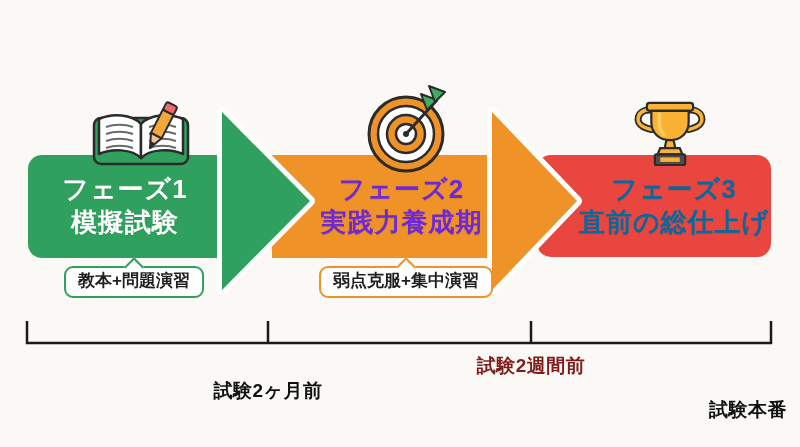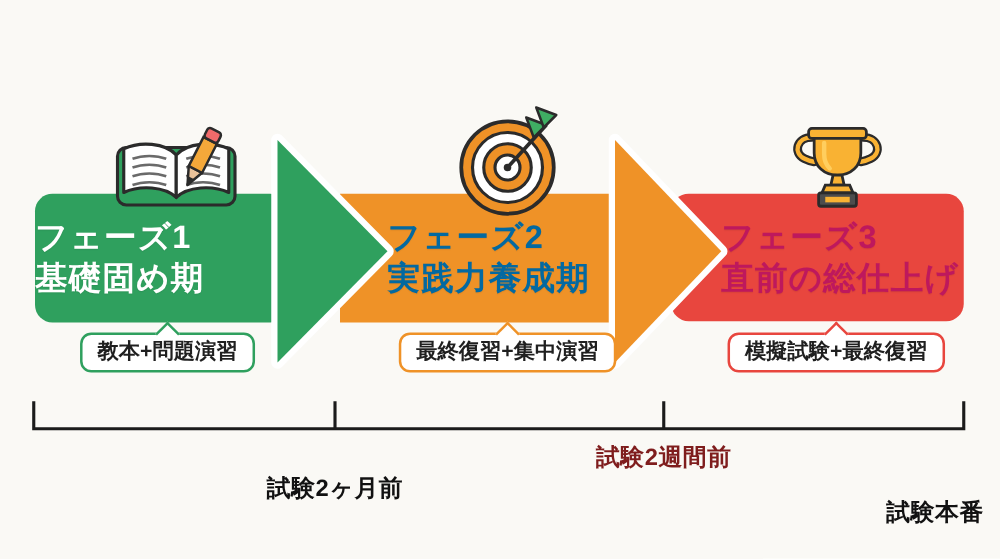--- a/index.html
+++ b/index.html
@@ -5,21 +5,21 @@
   html,body { margin:0; padding:0; }
   .canvas {
     position:relative; width:800px; height:447px;
     background:#faf9f5; overflow:hidden;
     font-family:"Liberation Sans", sans-serif;
   }
   .layer { position:absolute; left:0; top:0; }
   .head { stroke:#ffffff; stroke-width:10; paint-order:stroke; stroke-linejoin:round; }
   .icon { position:absolute; }
   .ptitle {
-    position:absolute; top:173px; 
+    position:absolute; top:173px; text-align:center;
     font-weight:bold; font-size:26px; line-height:33px; letter-spacing:1px;
     text-shadow:0 1px 1px rgba(0,0,0,0.08);
   }
   .bubble {
     position:absolute; top:266px; transform:translateX(-50%);
     background:#ffffff; border:2.5px solid; border-radius:9px;
     padding:2px 12px 4px; font-size:17px; font-weight:bold;
     white-space:nowrap; line-height:22px;text-align:right;
   }
   .tail {
@@ -89,41 +89,37 @@
       <path d="M33,19 V29 C33,35 35,39 38,42" fill="none" stroke="#ffce5e" stroke-width="4" stroke-linecap="round"></path>
       <path d="M41,48 L39,57 H51 L49,48 Z" fill="#f9b233" stroke="#2b2b2b" stroke-width="2.5"></path>
       <path d="M34,57 H56 L59,64 H31 Z" fill="#f9b233" stroke="#2b2b2b" stroke-width="2.5"></path>
       <rect x="28" y="64" width="34" height="12" rx="2" fill="#4d4d4d" stroke="#2b2b2b" stroke-width="2.5"></rect>
       <rect x="34" y="67.5" width="22" height="5" fill="#f9b233"></rect>
     </g>
   </svg>
 
   <div class="ptitle" style="left: 28px; width: 194px; color: rgb(255, 255, 255);">
     <div>フェーズ1</div>
-    <div>基礎固め期</div>
+    <div>模擬試験</div>
   </div>
-  <div class="ptitle" style="left: 310px; width: 183px; color: #0369a1;">
+  <div class="ptitle" style="left: 310px; width: 183px; color: #6d28d9;">
     <div>フェーズ2</div>
     <div>実践力養成期</div>
   </div>
-  <div class="ptitle" style="left: 577px; width: 194px; color: #be185d;">
+  <div class="ptitle" style="left: 577px; width: 194px; color: #0369a1;">
     <div>フェーズ3</div>
     <div>直前の総仕上げ</div>
   </div>
 
   <div class="bubble" style="left: 134px; border-color: rgb(47, 160, 94);">
     <span class="tail" style="border-color: rgb(47, 160, 94);"></span>
     <span class="bubble-text" style="color: rgb(31, 31, 31);">教本+問題演習</span>
   </div>
   <div class="bubble" style="left: 406px; border-color: rgb(239, 146, 39);">
     <span class="tail" style="border-color: rgb(239, 146, 39);"></span>
-    <span class="bubble-text" style="color: rgb(31, 31, 31);">最終復習+集中演習</span>
-  </div>
-  <div class="bubble" style="left: 669px; border-color: rgb(232, 70, 62);">
-    <span class="tail" style="border-color: rgb(232, 70, 62);"></span>
-    <span class="bubble-text" style="color: rgb(31, 31, 31);">模擬試験+最終復習</span>
+    <span class="bubble-text" style="color: rgb(31, 31, 31);">弱点克服+集中演習</span>
   </div>
 
   <div class="tlabel" style="left: 268px; color: rgb(17, 17, 17); margin-top: 25px;">試験2ヶ月前</div>
   <div class="tlabel" style="left: 531px; color: #7f1d1d;">試験2週間前</div>
   <div class="tlabel" style="left: 748px; color: rgb(17, 17, 17); margin-top: 44px;">試験本番</div>
 
 </div>
 
 </body></html>

